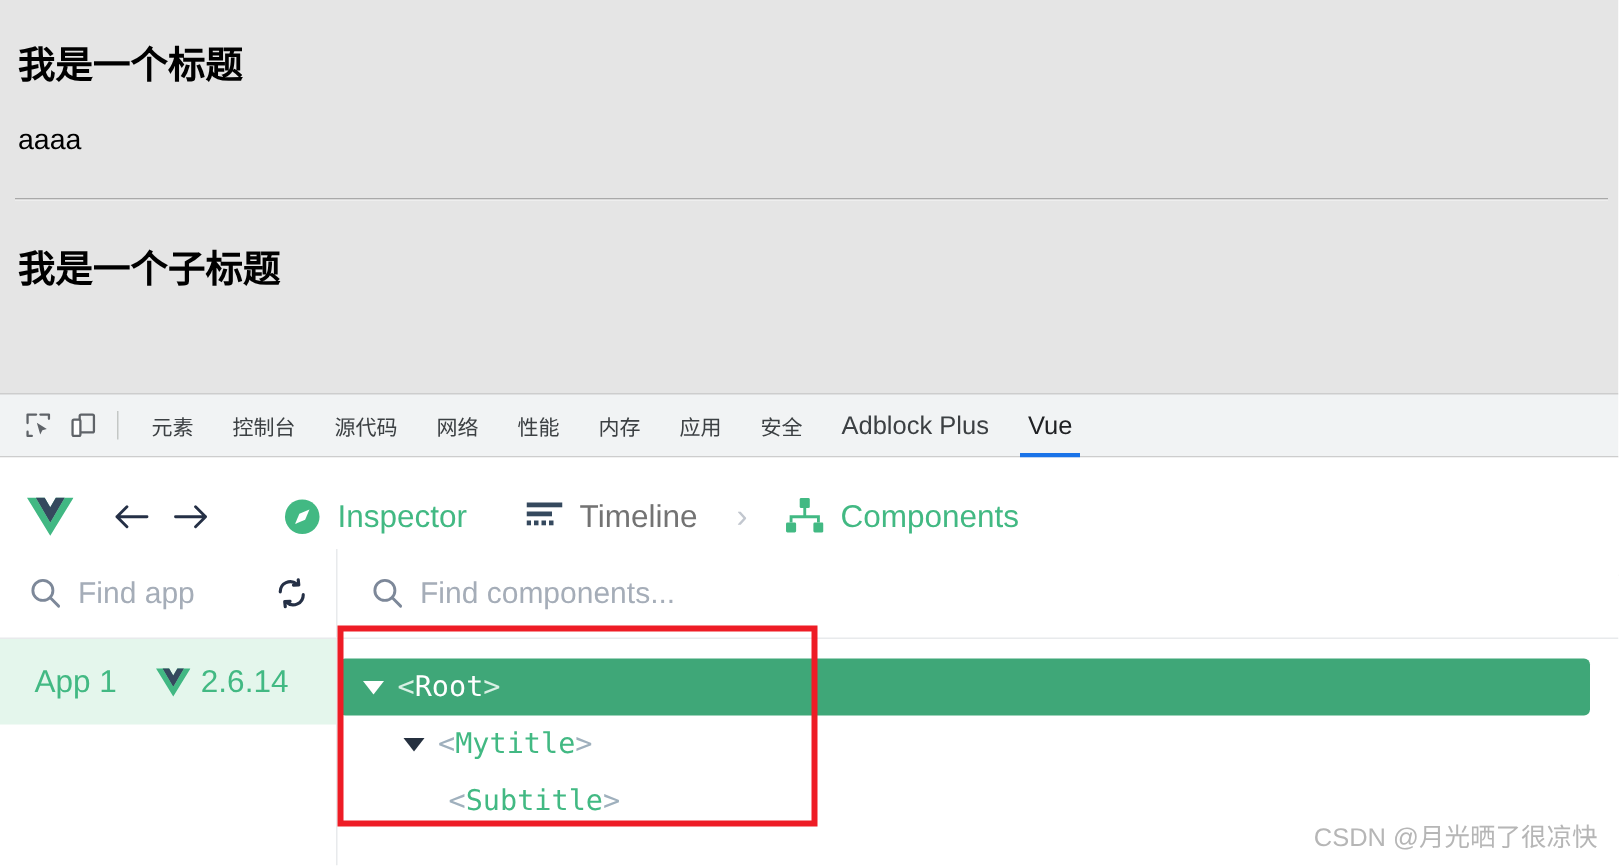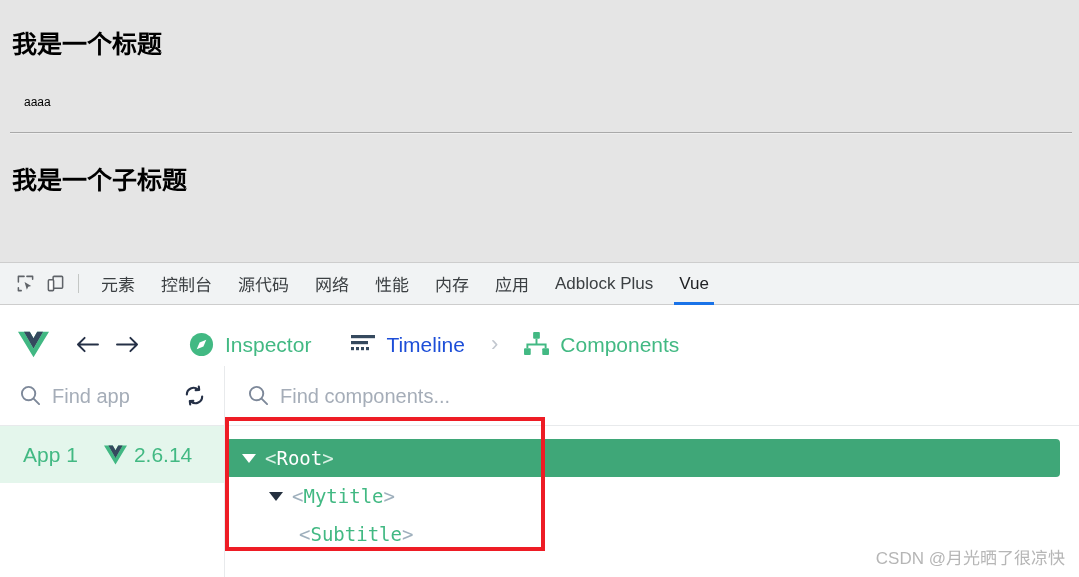--- a/index.html
+++ b/index.html
@@ -35,23 +35,23 @@
   .page-h2 {
     margin: 0;
     font-size: 25px;
     font-weight: bold;
     color: #000000;
     line-height: 1;
     letter-spacing: 0px;
   }
   .page-h2.first { padding-top: 32px; }
   .page-text {
-    margin: 12px;
+    margin: 0;
     padding-top: 27px;
-    font-size: 12px;
+    font-size: 19px;
     color: #000000;
     line-height: 1;
   }
   .page-hr {
     margin: 0;
     position: absolute;
     left: 10px;
     top: 132px;
     width: 1062px;
     height: 0;
@@ -96,21 +96,21 @@
     height: 42px;
     display: flex;
     align-items: center;
     padding: 0 13px;
     font-size: 17px;
     color: #3c4043;
     cursor: pointer;
     position: relative;
     white-space: nowrap;
   }
-  .dt-tab.cjk { font-size: 17px; }
+  .dt-tab.cjk { font-size: 14px; }
   .dt-tab.active { color: #202124; }
   .dt-tab.active::after {
     content: "";
     position: absolute;
     left: 8px; right: 8px;
     bottom: 0;
     height: 3px;
     background: #1a73e8;
   }
 
@@ -146,21 +146,21 @@
     align-items: center;
     gap: 11px;
     padding: 0 20px;
     font-size: 21px;
     cursor: pointer;
     position: relative;
     white-space: nowrap;
   }
   .vue-tab .label { line-height: 1; }
   .vue-tab.active .label { color: #42b983; }
-  .vue-tab.inactive .label { color: #1d4ed8; }
+  .vue-tab.inactive .label { color: #737373; }
   .vue-tab.active::after {
     content: "";
     position: absolute;
     left: 12px; right: 12px;
     bottom: 0;
     height: 4px;
     background: #7fd1a8;
     border-radius: 2px;
   }
   .chev {
@@ -379,20 +379,23 @@
         <span>网络</span>
       </div>
     <div class="dt-tab cjk">
         <span>性能</span>
       </div>
     <div class="dt-tab cjk">
         <span>内存</span>
       </div>
     <div class="dt-tab cjk">
         <span>应用</span>
+      </div>
+    <div class="dt-tab cjk">
+        <span>安全</span>
       </div>
     <div class="dt-tab">
         <span>Adblock Plus</span>
       </div>
     <div class="dt-tab active">
         <span>Vue</span>
       </div>
   </div>
 
   <div class="vue-header">

